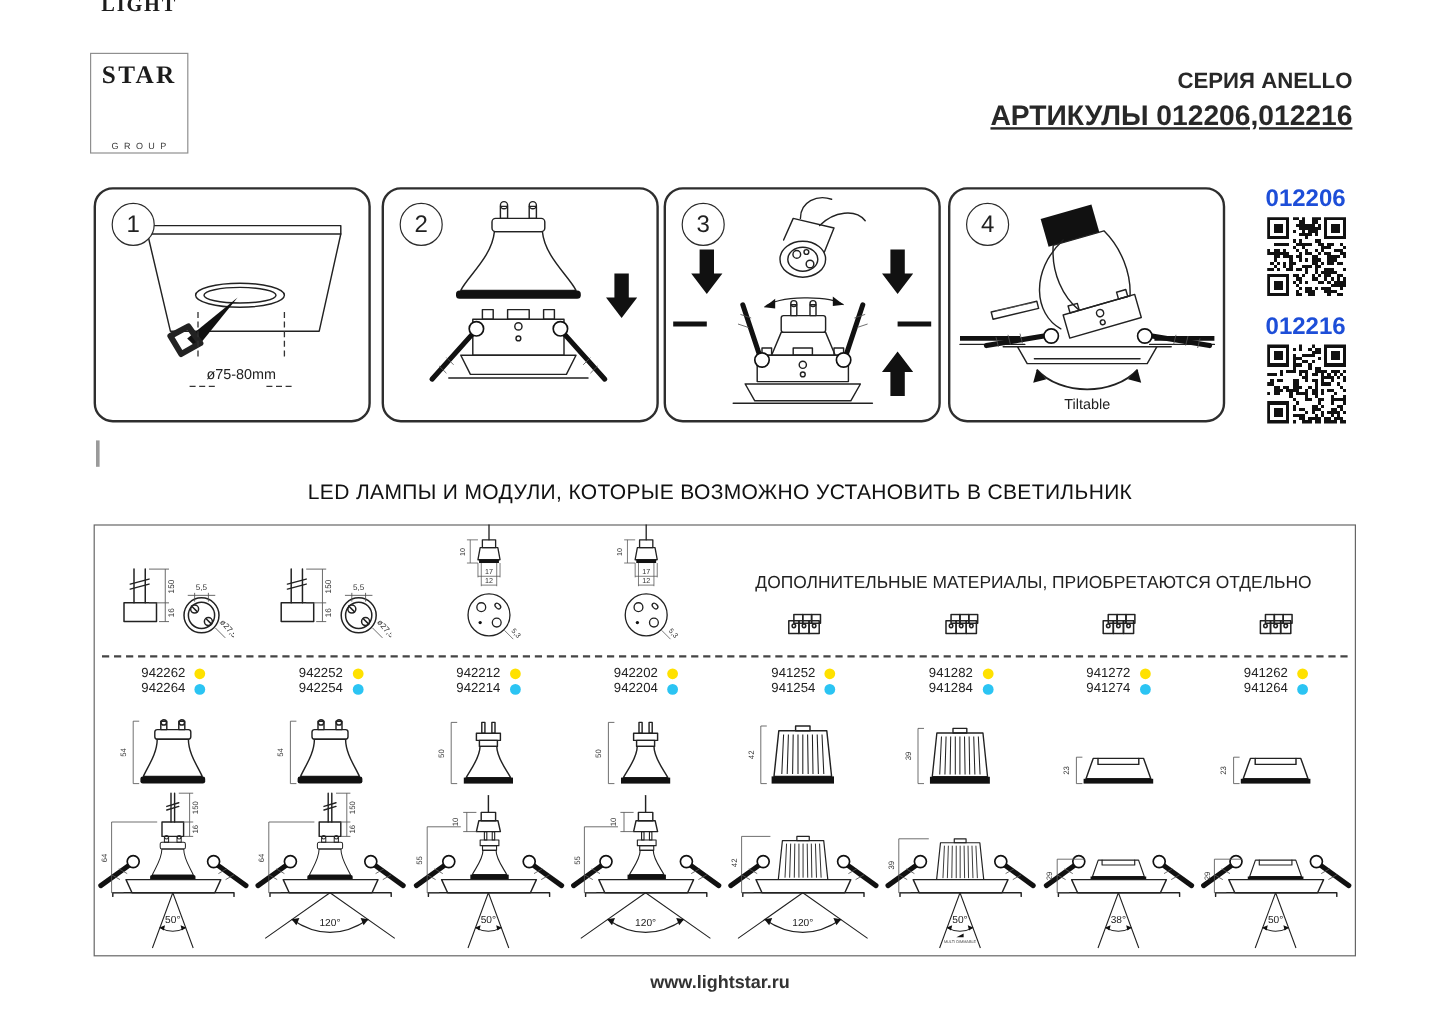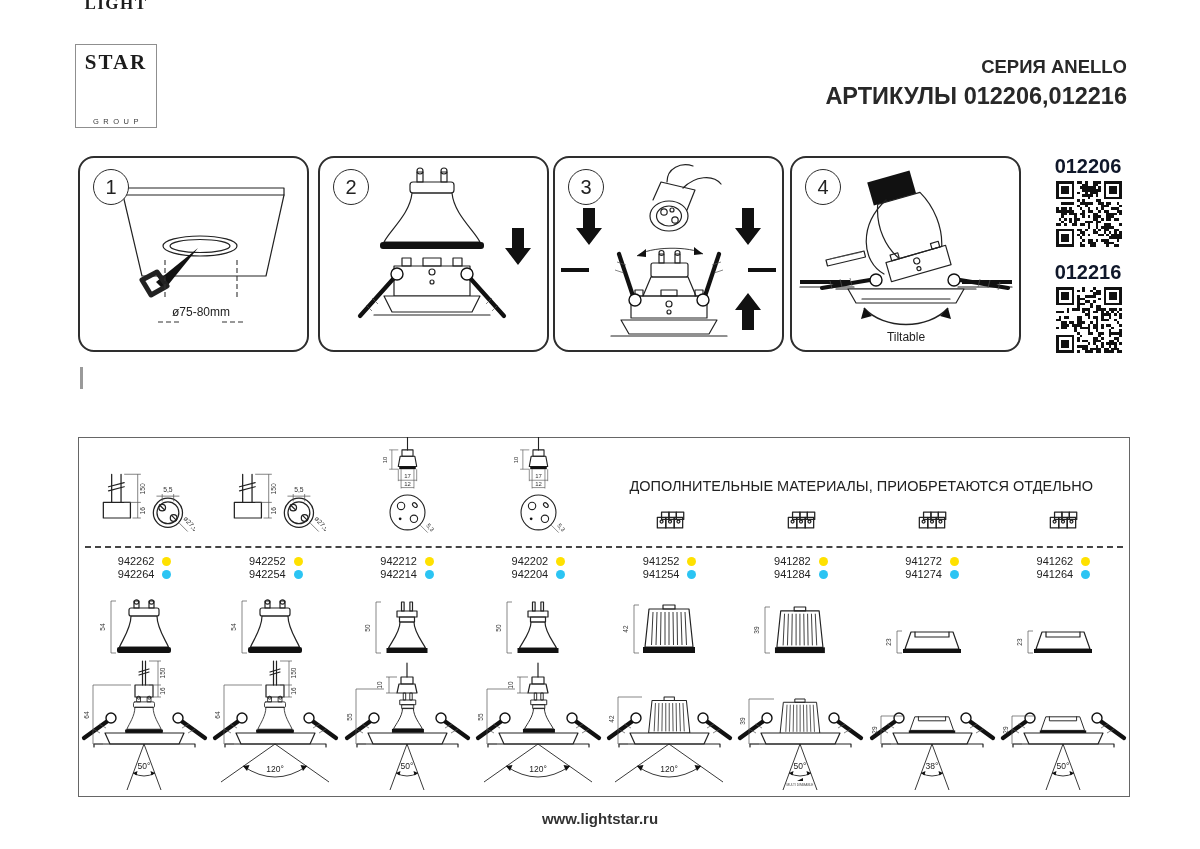--- a/index.html
+++ b/index.html
@@ -17,34 +17,34 @@
   .flag{display:flex;gap:3px;}
   .flag i{display:block;width:17px;height:6px;}
   .flag .f-g{background:#1e9e4b;}
   .flag .f-w{background:#fff;box-shadow:inset 0 0 0 1px #c9c9c9;}
   .flag .f-r{background:#d7282f;}
 
   .title{position:absolute;left:196px;top:52px;font-size:23px;font-weight:bold;color:#282828;
          line-height:1.3;letter-spacing:.2px;}
   .series{position:absolute;right:73px;top:56px;text-align:right;font-weight:bold;color:#282828;}
   .series .s1{font-size:18.5px;}
-  .series .s2{font-size:23.5px;margin-top:5px;}
+  .series .s2{font-size:23.5px;margin-top:5px;text-decoration:underline;}
 
   
   .stepbox{position:absolute;top:156px;width:227px;height:192px;border:2px solid #2e2e2e;
            border-radius:16px;background:#fff;}
   .stepbox svg{position:absolute;left:0;top:0;width:100%;height:100%;}
   .stepnum{position:absolute;left:13px;top:11px;width:34px;height:34px;border:1.6px solid #2b2b2b;
            border-radius:50%;display:flex;align-items:center;justify-content:center;
            font-size:20px;color:#222;background:#fff;z-index:2;}
   #sb1{left:78px;} #sb2{left:318px;} #sb3{left:553px;} #sb4{left:790px;}
 
   
   .artlabel{position:absolute;left:1048px;width:80px;text-align:center;font-size:20px;
-            font-weight:bold;color:#0f172a;}
+            font-weight:bold;color:#1d4ed8;}
   .qr{position:absolute;left:1056px;width:66px;height:66px;}
   .qr svg{width:100%;height:100%;}
   #al1{top:155px;} #qr1{top:181px;}
   #al2{top:261px;} #qr2{top:287px;}
 
   
   .note{position:absolute;left:80px;top:367px;display:flex;align-items:center;gap:10px;
         font-size:13.5px;color:#333;}
   .note .bar{width:3px;height:22px;background:#9a9a9a;}
   .sect{position:absolute;left:0;right:0;top:400px;text-align:center;font-size:17.5px;
@@ -751,20 +751,21 @@
         <rect x="20" y="2" width="3" height="3" fill="#111"></rect>
         <rect x="0" y="18" width="7" height="7" fill="#111"></rect>
         <rect x="1" y="19" width="5" height="5" fill="#fff"></rect>
         <rect x="2" y="20" width="3" height="3" fill="#111"></rect>
       </svg></div>
 
   <div class="note">
     <span class="bar"></span>
   </div>
 
+  <div class="sect">LED ЛАМПЫ И МОДУЛИ, КОТОРЫЕ ВОЗМОЖНО УСТАНОВИТЬ В СВЕТИЛЬНИК</div>
 
   <div class="table">
 
     <div class="toprow">
       <div class="cell">
         <svg viewBox="0 0 96 66" width="100" height="69">
             <use href="#socket-gu10"></use>
           </svg>
       </div>
       <div class="cell">

